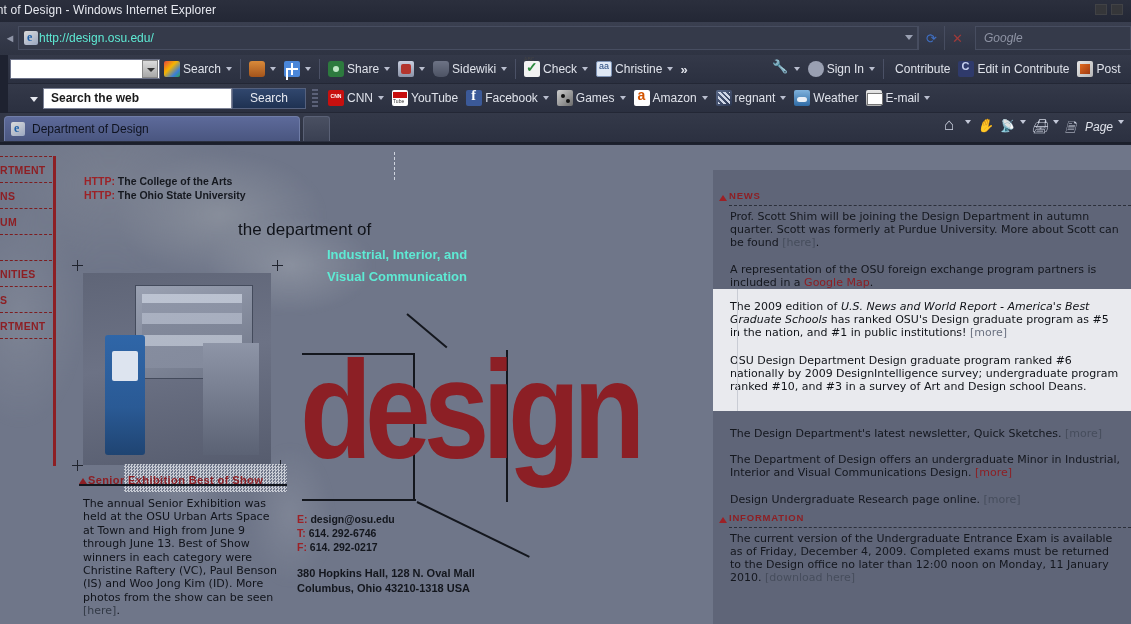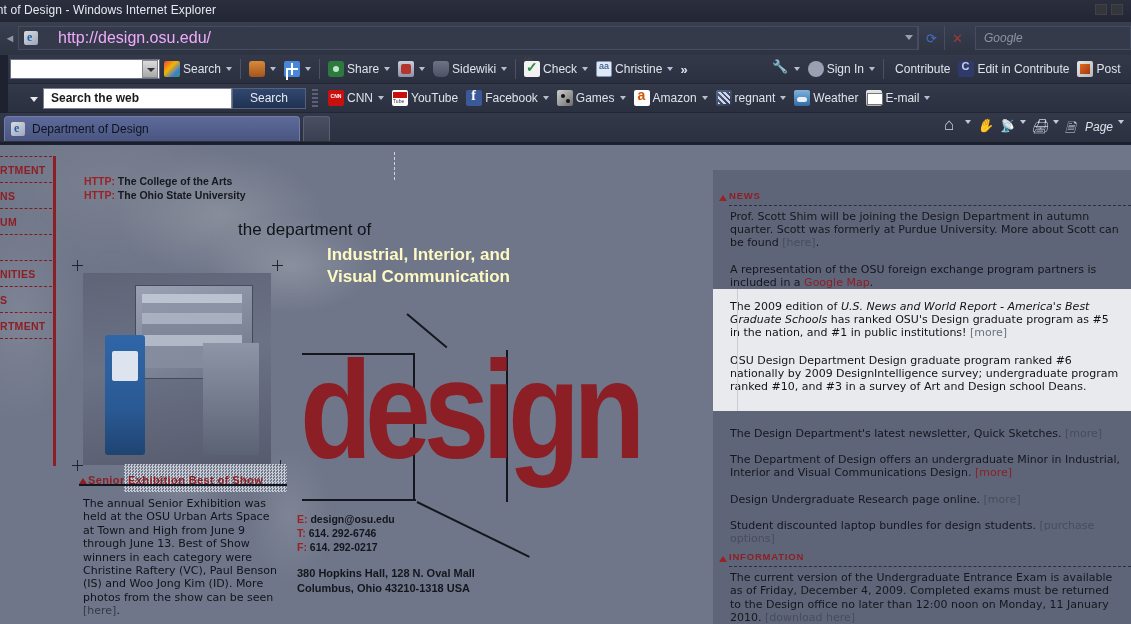--- a/index.html
+++ b/index.html
@@ -49,21 +49,21 @@
     width: 14px; height: 14px; margin-left: 5px; flex: none;
     background: linear-gradient(145deg, #dcdcdc, #9aa6c0);
     border-radius: 2px; position: relative; overflow: hidden;
   }
   .ie-ico::after {
     content: "e"; position: absolute; left: 3px; top: -1px;
     font-size: 12px; font-weight: bold; color: #1d5fa8;
     font-family: "Liberation Serif", serif;
   }
   .addrtext {
-    margin-left: 20px; font-size: 16px; color: #f0abfc; white-space: nowrap;
+    margin-left: 1px; font-size: 12px; color: #5eead4; white-space: nowrap;
   }
   .addr-drop {
     position: absolute; right: 4px; top: 8px; width: 0; height: 0;
     border-left: 4px solid transparent; border-right: 4px solid transparent;
     border-top: 5px solid #9aa0b2;
   }
   .btn-refresh, .btn-stop {
     position: absolute; top: 4px; width: 26px; height: 24px;
     display: flex; align-items: center; justify-content: center;
     font-size: 13px; border-left: 1px solid #474d60;
@@ -312,21 +312,21 @@
   .hdrlink { font-size: 10.5px; color: #15181f; white-space: nowrap; line-height: 14px; font-weight: bold; }
   .hdrlink .http { color: #9c2126; }
 
   
   .deptline {
     position: absolute; left: 238px; top: 220px;
     font-size: 17px; color: #10131a; white-space: nowrap;
   }
   .bigtitle {
     position: absolute; left: 327px; top: 244px;
-    font-size: 17px; font-weight: bold; color: #fef9c3;
+    font-size: 13px; font-weight: bold; color: #5eead4;
     line-height: 22px; white-space: nowrap;
   }
 
   
   .guide {
     position: absolute; left: 394px; top: 152px; width: 0; height: 28px;
     border-left: 1px dashed #cfd4de;
   }
   
   .cross { position: absolute; width: 11px; height: 11px; }
@@ -737,21 +737,20 @@
     </div>
 
     <div style="height:128px"></div>
 
     <div class="news-item" style="padding-top:10px"><span>The Design Department's latest newsletter, Quick Sketches. </span><span class="lnk-gray">[more]</span></div>
 
     <div class="news-item" style="padding-top:13px"><span>The Department of Design offers an undergraduate Minor in Industrial, Interior and Visual Communications Design. </span><span class="lnk-red">[more]</span></div>
 
     <div class="news-item" style="padding-top:13px"><span>Design Undergraduate Research page online. </span><span class="lnk-gray">[more]</span></div>
 
-    <div class="news-item" style="padding-top:13px"><span>Student discounted laptop bundles for design students. </span><span class="lnk-gray">[purchase options]</span></div>
 
     <div class="sec-head" style="margin-top:6px">
       <span class="tri"></span>
       <span class="txt">INFORMATION</span>
       <span class="dash"></span>
     </div>
 
     <div class="news-item"><span>The current version of the Undergraduate Entrance Exam is available as of Friday, December 4, 2009. Completed exams must be returned to the Design office no later than 12:00 noon on Monday, 11 January 2010. </span><span class="lnk-gray">[download here]</span></div>
 
   </div>

